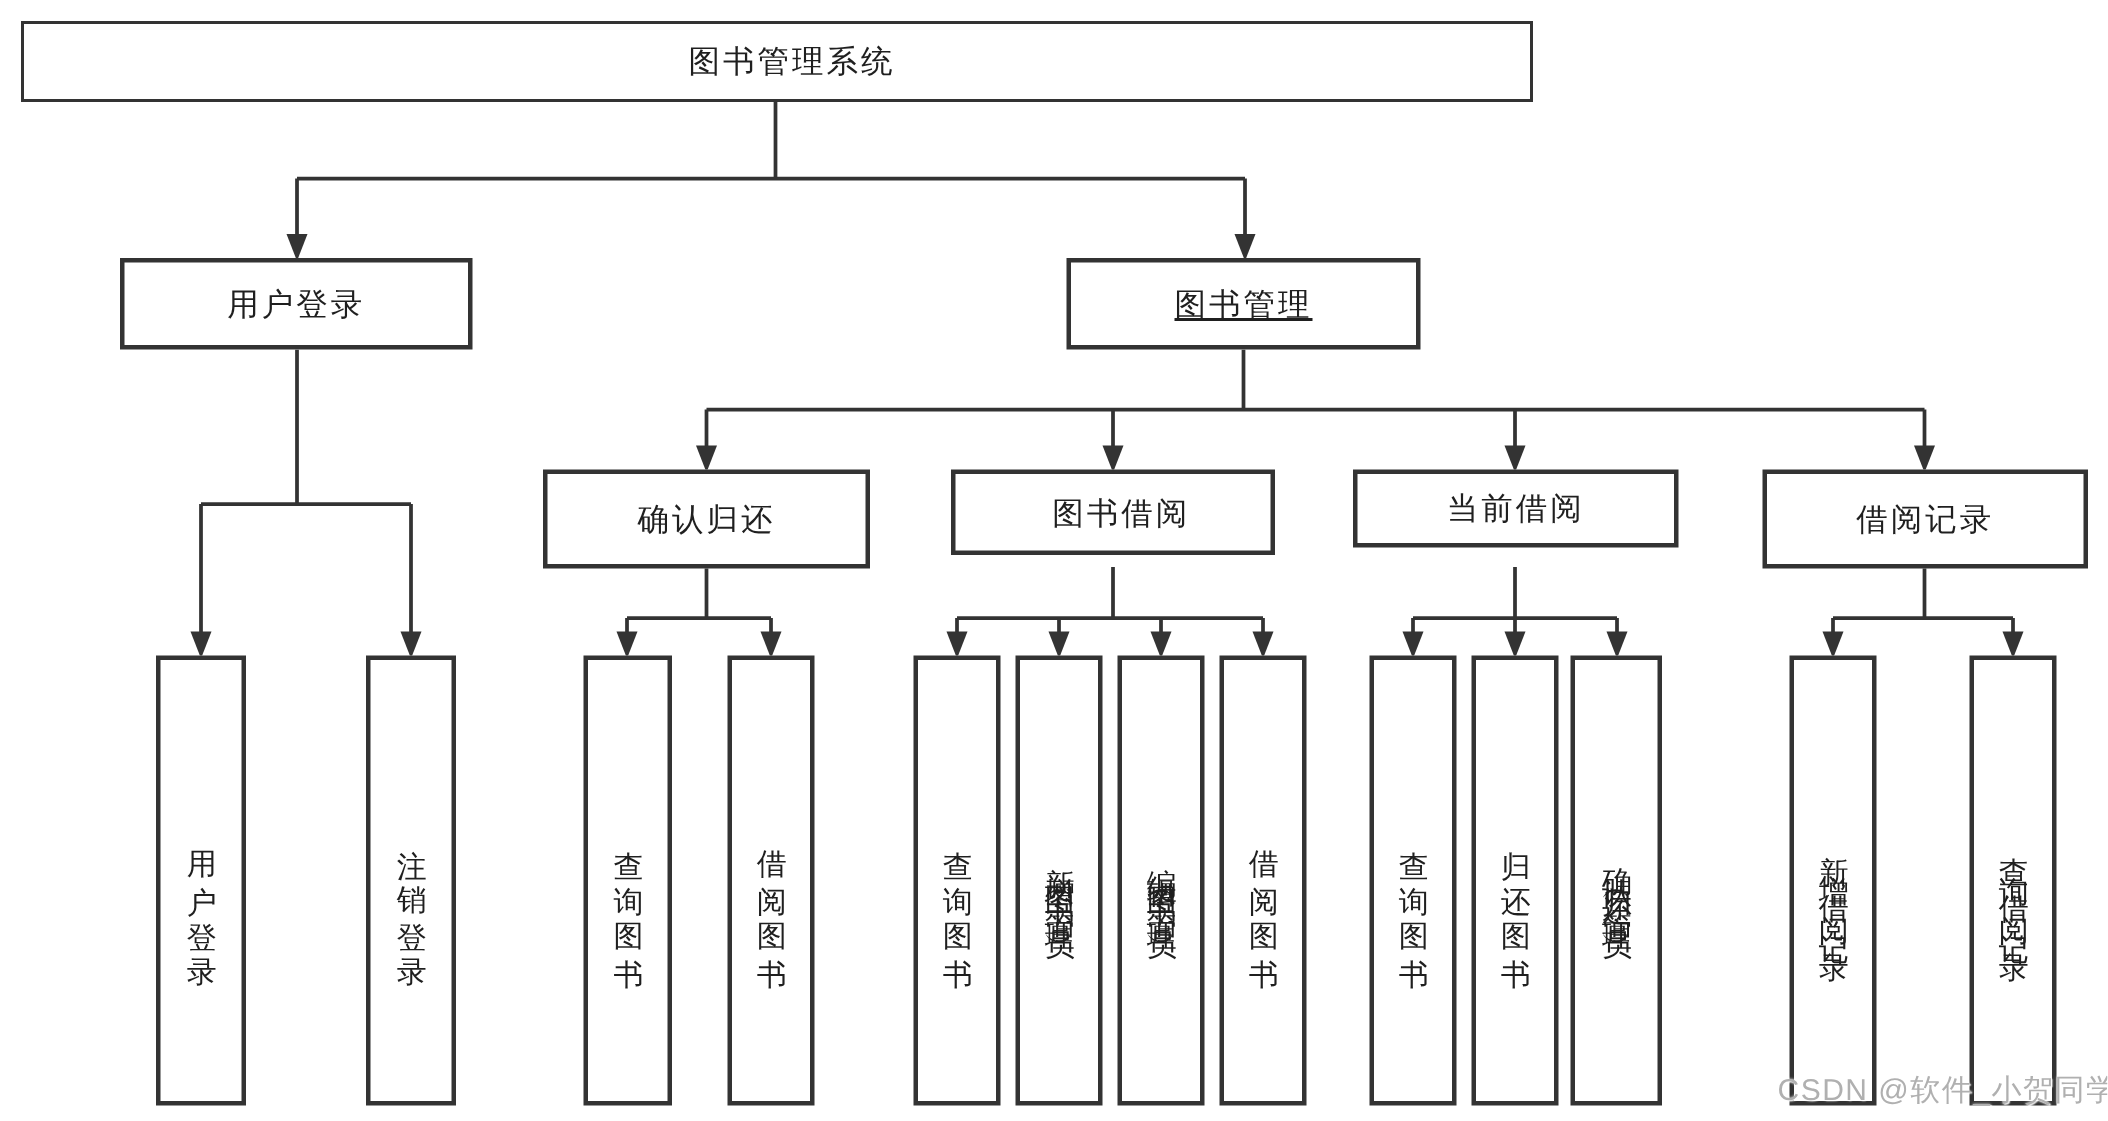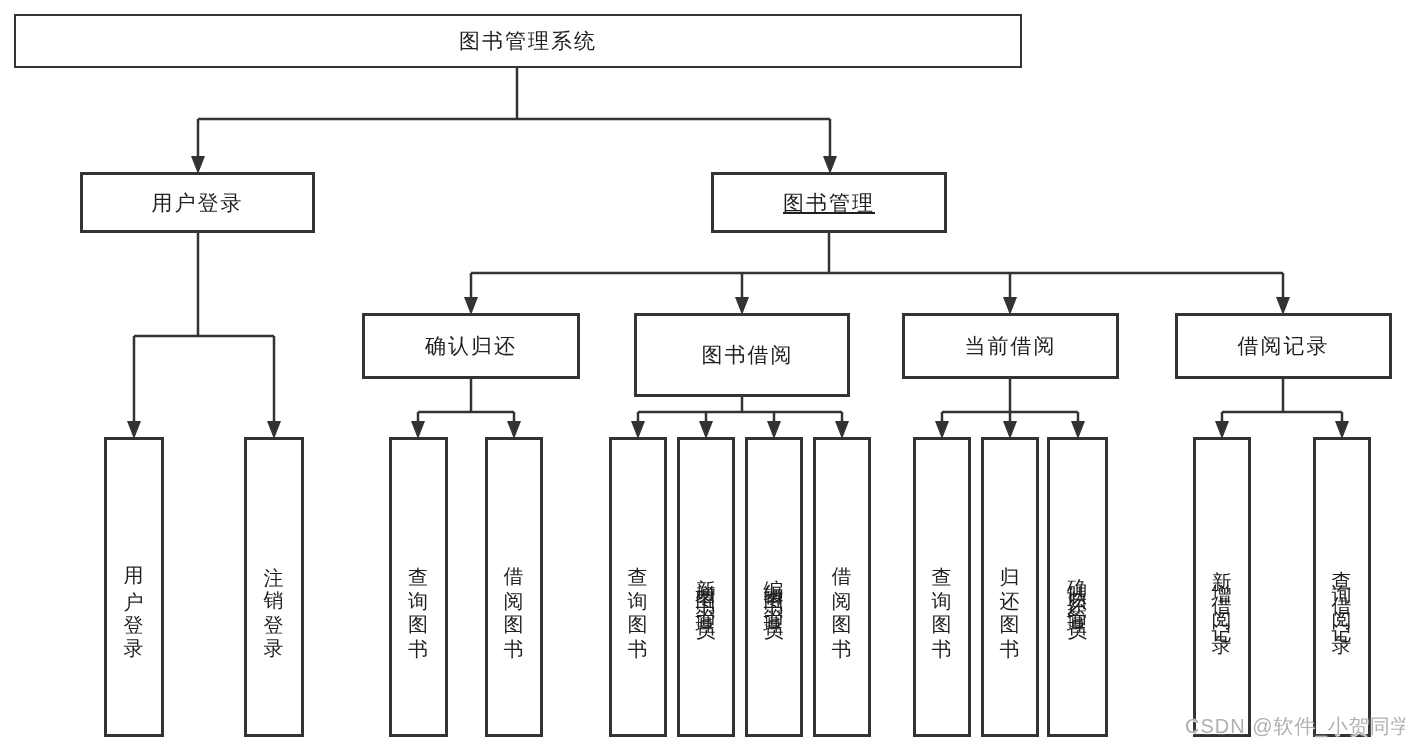--- a/index.html
+++ b/index.html
@@ -124,24 +124,24 @@
   <div class="box" style="left:80px; top:172px; width:235px; height:61px;">
     <span class="hlabel">用户登录</span>
   </div>
   <div class="box" style="left:711px; top:172px; width:236px; height:61px;text-decoration:underline;">
     <span class="hlabel">图书管理</span>
   </div>
 
   <div class="box" style="left:362px; top:313px; width:218px; height:66px;">
     <span class="hlabel">确认归还</span>
   </div>
-  <div class="box" style="left:634px; top:313px; width:216px; height:84px;padding-left:11px;">
+  <div class="box" style="left:634px; top:313px; width:216px; height:57px;padding-left:11px;">
     <span class="hlabel">图书借阅</span>
   </div>
-  <div class="box" style="left:902px; top:313px; width:217px; height:66px;">
+  <div class="box" style="left:902px; top:313px; width:217px; height:52px;">
     <span class="hlabel">当前借阅</span>
   </div>
   <div class="box" style="left:1175px; top:313px; width:217px; height:66px;">
     <span class="hlabel">借阅记录</span>
   </div>
 
   <div class="box leaf sp-lg" style="left:104px; top:437px; width:60px; height:300px;">
     <span class="vlabel">用户登录</span>
   </div>
   <div class="box leaf sp-lg" style="left:244px; top:437px; width:60px; height:300px;">

